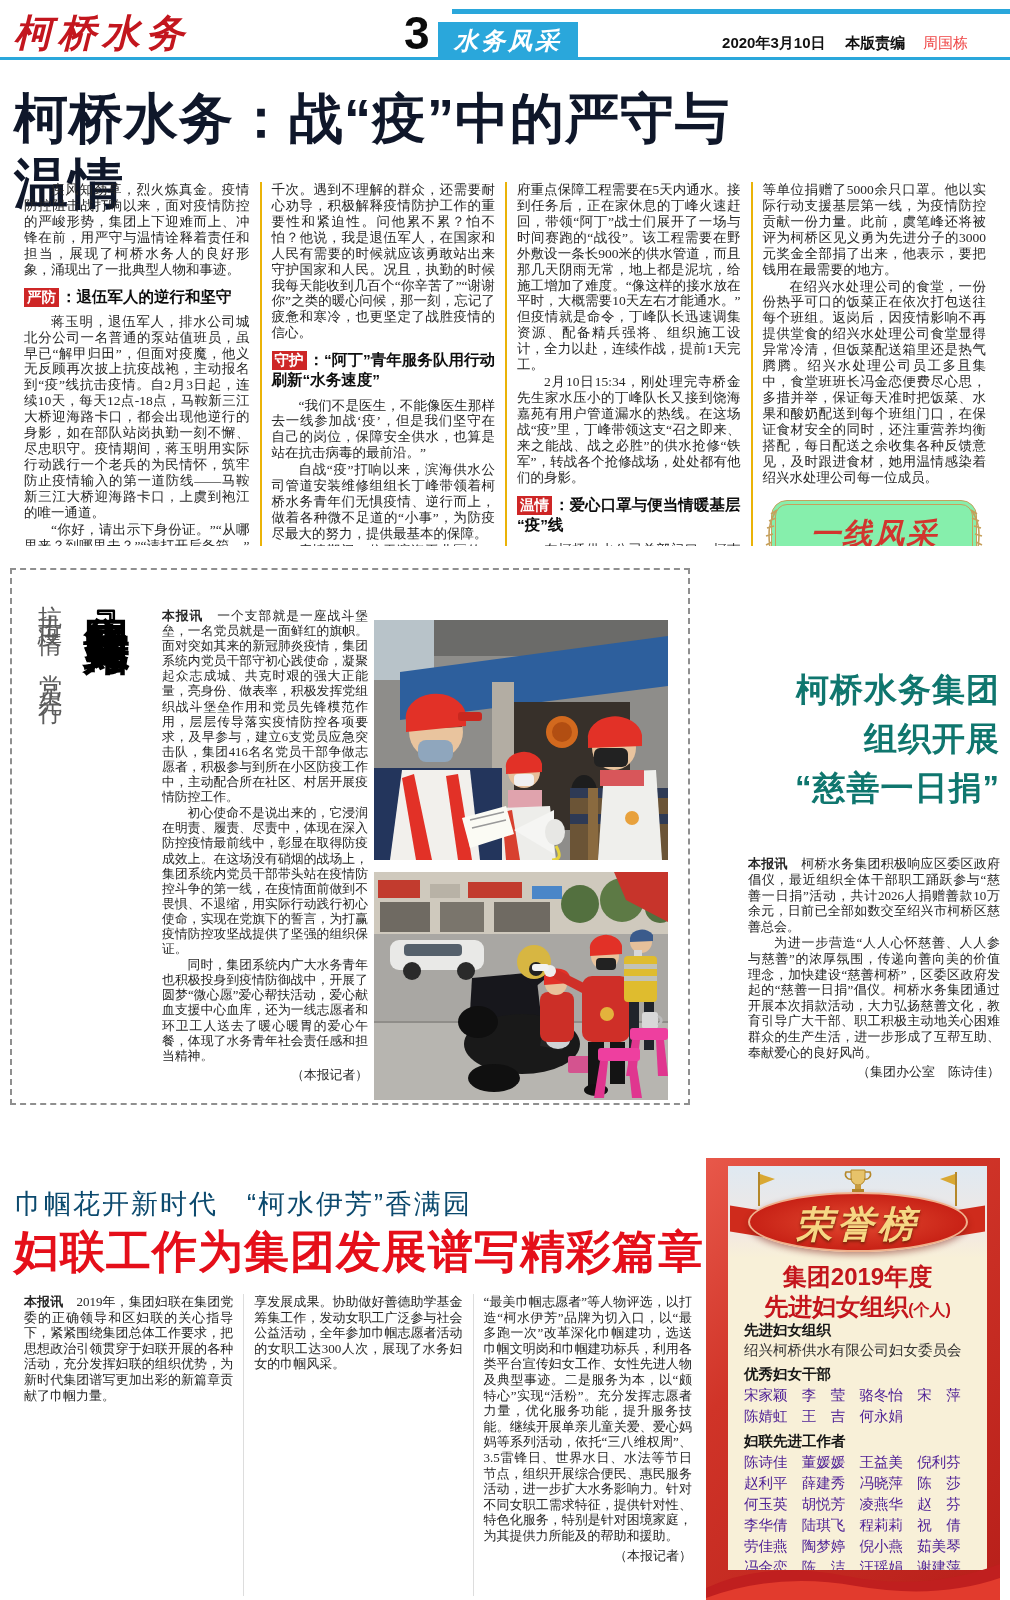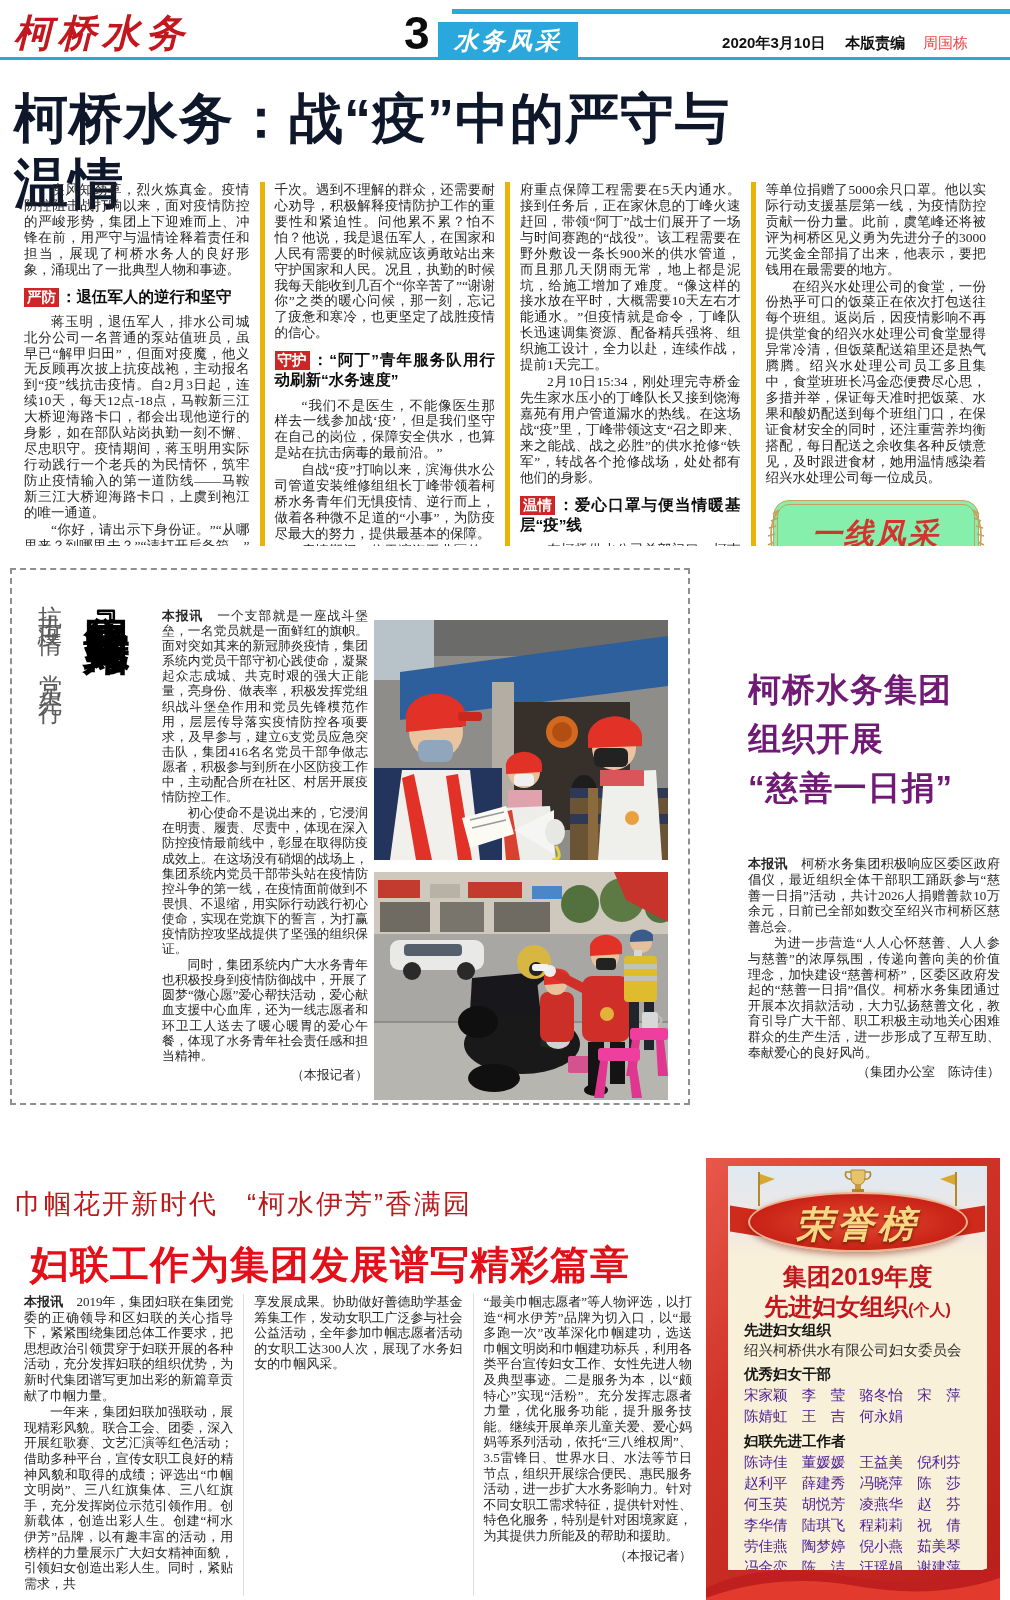--- a/index.html
+++ b/index.html
@@ -21,21 +21,21 @@
   .dateline .el{margin-left:16px;}
   .dateline .ed{margin-left:14px;color:#ef4444;}
 
   
   .headline1{position:absolute;left:14px;top:86px;width:720px;margin:0;
              font-family:"Liberation Sans","DejaVu Sans",sans-serif;font-weight:bold;
              font-size:54px;color:#0f172a;letter-spacing:1px;line-height:1.2;}
   .lead{position:absolute;left:14px;top:182px;width:982px;height:364px;display:flex;overflow:hidden;}
   .lead .col{width:25%;box-sizing:border-box;padding:0 10px;overflow:hidden;
              font-size:13.5px;line-height:1.18;text-align:justify;color:#262626;}
-  .lead .col + .col{border-left:5px solid #eab308;}
+  .lead .col + .col{border-left:2px solid #eab308;}
   .p{margin:0 0 1px;}
   .pi{margin:0 0 1px;text-indent:2em;}
   .sh{margin:9px 0 7px;font-family:"Liberation Sans","DejaVu Sans",sans-serif;
       font-weight:bold;font-size:15.5px;line-height:1.3;color:#0d0d0d;text-indent:0;}
   .badge{display:inline-block;background:#ce2626;color:#fff;font-size:14.5px;
          padding:0 3px 1px;margin-right:2px;line-height:1.25;}
   .gold-box{position:relative;width:198px;margin:14px auto 0;border:1px solid #c6a05c;
             border-radius:16px;padding:3px;background:#86efac;}
   .gold-box .inner{border:1px solid #c6a05c;border-radius:12px;height:58px;display:flex;
             align-items:center;justify-content:center;}
@@ -59,28 +59,28 @@
   .tag{font-family:"Liberation Sans",sans-serif;font-weight:bold;}
   .sig{text-align:right;margin-top:4px;}
   .photo{position:absolute;left:362px;width:294px;background:#ccc;}
   .photo svg{display:block;}
   .ph1{top:50px;height:240px;}
   .ph2{top:302px;height:228px;}
 
   
   .charity{position:absolute;left:748px;top:568px;width:252px;height:540px;overflow:hidden;}
   .charity h2{margin:98px 0 0;font-family:"Liberation Sans","DejaVu Sans",sans-serif;
-          font-weight:bold;font-size:33px;line-height:1.48;color:#701a75;letter-spacing:1px;}
+          font-weight:bold;font-size:33px;line-height:1.48;color:#0f766e;letter-spacing:1px;text-align:right;}
   .charity .body{margin-top:44px;font-size:13px;line-height:1.2;text-align:justify;color:#262626;}
 
   
   .w-kicker{position:absolute;left:15px;top:1186px;margin:0;font-family:"Liberation Sans",sans-serif;
-          font-weight:normal;font-size:27px;color:#b91c1c;letter-spacing:2px;}
-  .w-head{position:absolute;left:14px;top:1222px;margin:16px;font-family:"Liberation Sans","DejaVu Sans",sans-serif;
-          font-weight:bold;font-size:39px;color:#e50f1a;letter-spacing:1px;}
+          font-weight:normal;font-size:27px;color:#0c4a6e;letter-spacing:2px;}
+  .w-head{position:absolute;left:14px;top:1222px;margin:0;font-family:"Liberation Sans","DejaVu Sans",sans-serif;
+          font-weight:bold;font-size:45px;color:#e50f1a;letter-spacing:1px;}
   .w-cols{position:absolute;left:14px;top:1294px;width:688px;height:302px;display:flex;overflow:hidden;}
   .w-cols .col{width:33.33%;box-sizing:border-box;padding:0 10px;overflow:hidden;
           font-size:13px;line-height:1.2;text-align:justify;color:#262626;}
   .w-cols .col + .col{border-left:1px solid #ddd;}
 
   
   .honor{position:absolute;left:706px;top:1158px;width:294px;height:442px;overflow:hidden;
          background:linear-gradient(135deg,#e8584a 0%,#d03428 35%,#b71f1a 100%);}
   .honor .panel{position:absolute;left:22px;right:13px;top:8px;bottom:30px;
          background:#f8f0d8;overflow:hidden;}
@@ -303,21 +303,20 @@
       <p class="pi">为进一步营造“人人心怀慈善、人人参与慈善”的浓厚氛围，传递向善向美的价值理念，加快建设“慈善柯桥”，区委区政府发起的“慈善一日捐”倡仪。柯桥水务集团通过开展本次捐款活动，大力弘扬慈善文化，教育引导广大干部、职工积极主动地关心困难群众的生产生活，进一步形成了互帮互助、奉献爱心的良好风尚。</p>
       <p class="sig">（集团办公室　陈诗佳）</p>
     </div>
   </aside>
 
   <h4 class="w-kicker">巾帼花开新时代　“柯水伊芳”香满园</h4>
   <h2 class="w-head">妇联工作为集团发展谱写精彩篇章</h2>
   <section class="w-cols">
     <div class="col">
       <p class="p"><span class="tag">本报讯</span>　<span>2019年，集团妇联在集团党委的正确领导和区妇联的关心指导下，紧紧围绕集团总体工作要求，把思想政治引领贯穿于妇联开展的各种活动，充分发挥妇联的组织优势，为新时代集团谱写更加出彩的新篇章贡献了巾帼力量。</span></p>
-      <p class="pi">一年来，集团妇联加强联动，展现精彩风貌。联合工会、团委，深入开展红歌赛、文艺汇演等红色活动；借助多种平台，宣传女职工良好的精神风貌和取得的成绩；评选出“巾帼文明岗”、三八红旗集体、三八红旗手，充分发挥岗位示范引领作用。创新载体，创造出彩人生。创建“柯水伊芳”品牌，以有趣丰富的活动，用榜样的力量展示广大妇女精神面貌，引领妇女创造出彩人生。同时，紧贴需求，共</p>
     </div>
     <div class="col">
       <p class="p">享发展成果。协助做好善德助学基金筹集工作，发动女职工广泛参与社会公益活动，全年参加巾帼志愿者活动的女职工达300人次，展现了水务妇女的巾帼风采。</p>
     </div>
     <div class="col">
       <p class="p">“最美巾帼志愿者”等人物评选，以打造“柯水伊芳”品牌为切入口，以“最多跑一次”改革深化巾帼建功，选送巾帼文明岗和巾帼建功标兵，利用各类平台宣传妇女工作、女性先进人物及典型事迹。二是服务为本，以“颇特心”实现“活粉”。充分发挥志愿者力量，优化服务功能，提升服务技能。继续开展单亲儿童关爱、爱心妈妈等系列活动，依托“三八维权周”、3.5雷锋日、世界水日、水法等节日节点，组织开展综合便民、惠民服务活动，进一步扩大水务影响力。针对不同女职工需求特征，提供针对性、特色化服务，特别是针对困境家庭，为其提供力所能及的帮助和援助。</p>
       <p class="sig">（本报记者）</p>
     </div>
   </section>
 

